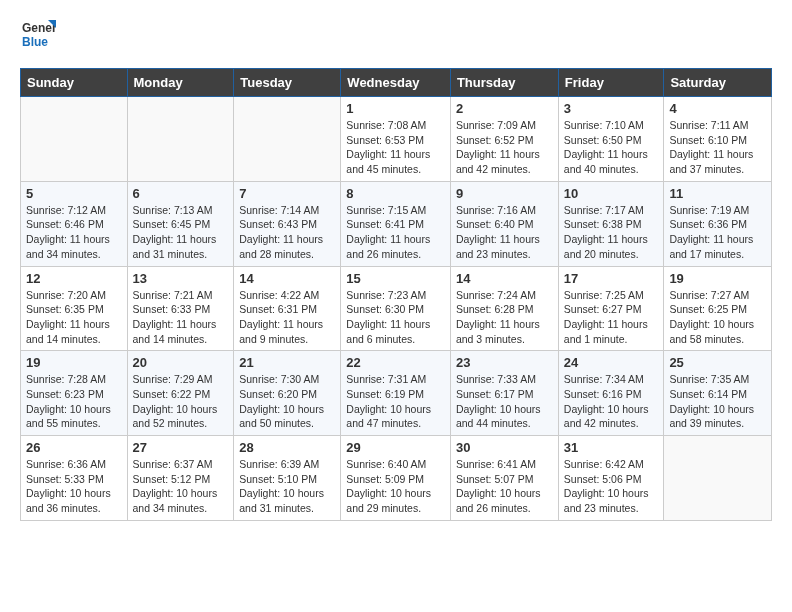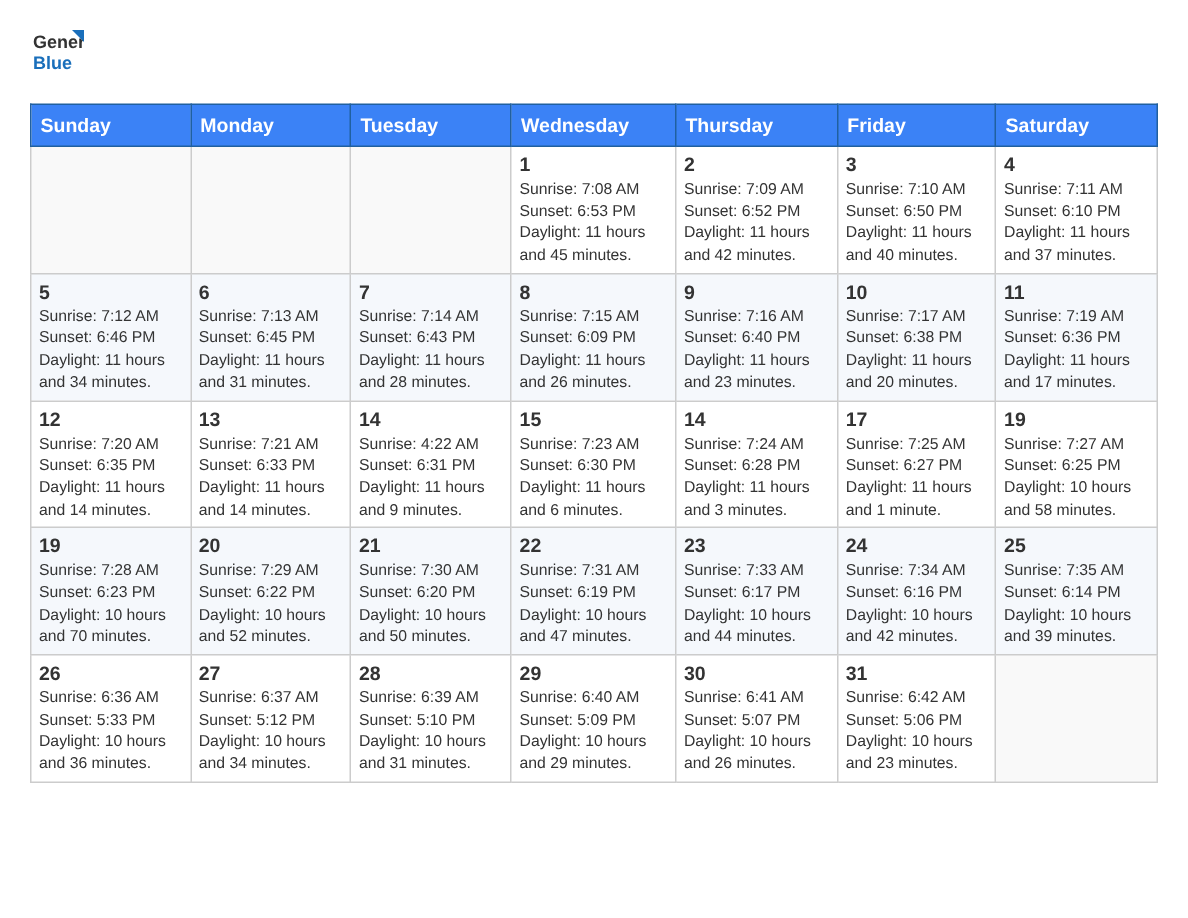--- a/index.html
+++ b/index.html
@@ -36,21 +36,21 @@
     .subtitle {
       font-size: 15px;
       color: #555;
     }
     .calendar {
       width: 100%;
       border-collapse: collapse;
       border: 1px solid #ccc;
     }
     .calendar th {
-      background-color: #3b82f6;
+      background-color: #404040;
       color: #fff;
       font-size: 13px;
       font-weight: bold;
       padding: 6px 6px;
       text-align: left;
       border: 1px solid #2060a0;
     }
     .calendar td {
       vertical-align: top;
       border: 1px solid #ccc;
@@ -160,21 +160,21 @@
           </td>
           <td>
             <span class="day-number">7</span>
             <div class="cell-text">Sunrise: 7:14 AM</div>
             <div class="cell-text">Sunset: 6:43 PM</div>
             <div class="cell-text">Daylight: 11 hours and 28 minutes.</div>
           </td>
           <td>
             <span class="day-number">8</span>
             <div class="cell-text">Sunrise: 7:15 AM</div>
-            <div class="cell-text">Sunset: 6:09 PM</div>
+            <div class="cell-text">Sunset: 6:41 PM</div>
             <div class="cell-text">Daylight: 11 hours and 26 minutes.</div>
           </td>
           <td>
             <span class="day-number">9</span>
             <div class="cell-text">Sunrise: 7:16 AM</div>
             <div class="cell-text">Sunset: 6:40 PM</div>
             <div class="cell-text">Daylight: 11 hours and 23 minutes.</div>
           </td>
           <td>
             <span class="day-number">10</span>
@@ -231,21 +231,21 @@
             <div class="cell-text">Sunrise: 7:27 AM</div>
             <div class="cell-text">Sunset: 6:25 PM</div>
             <div class="cell-text">Daylight: 10 hours and 58 minutes.</div>
           </td>
         </tr>
         <tr>
           <td>
             <span class="day-number">19</span>
             <div class="cell-text">Sunrise: 7:28 AM</div>
             <div class="cell-text">Sunset: 6:23 PM</div>
-            <div class="cell-text">Daylight: 10 hours and 70 minutes.</div>
+            <div class="cell-text">Daylight: 10 hours and 55 minutes.</div>
           </td>
           <td>
             <span class="day-number">20</span>
             <div class="cell-text">Sunrise: 7:29 AM</div>
             <div class="cell-text">Sunset: 6:22 PM</div>
             <div class="cell-text">Daylight: 10 hours and 52 minutes.</div>
           </td>
           <td>
             <span class="day-number">21</span>
             <div class="cell-text">Sunrise: 7:30 AM</div>

